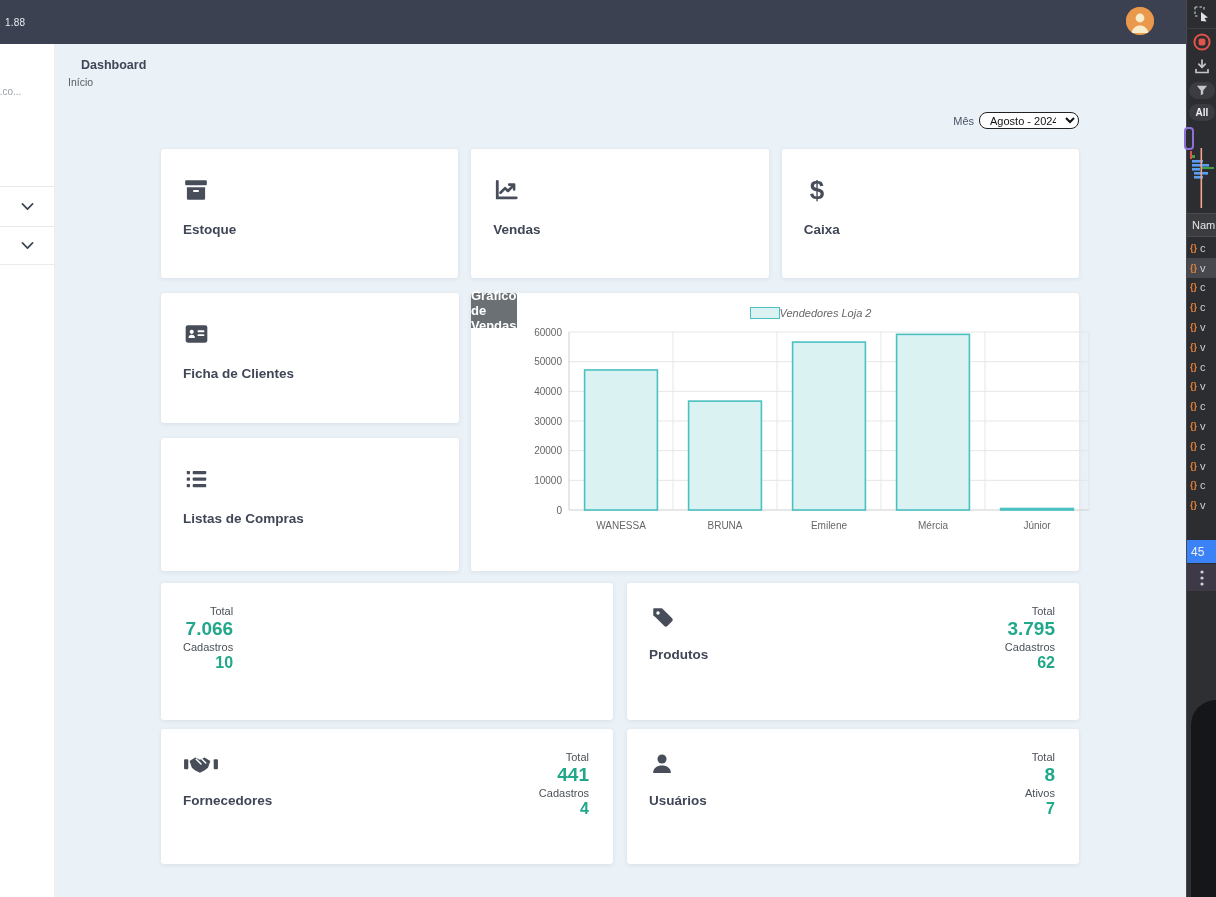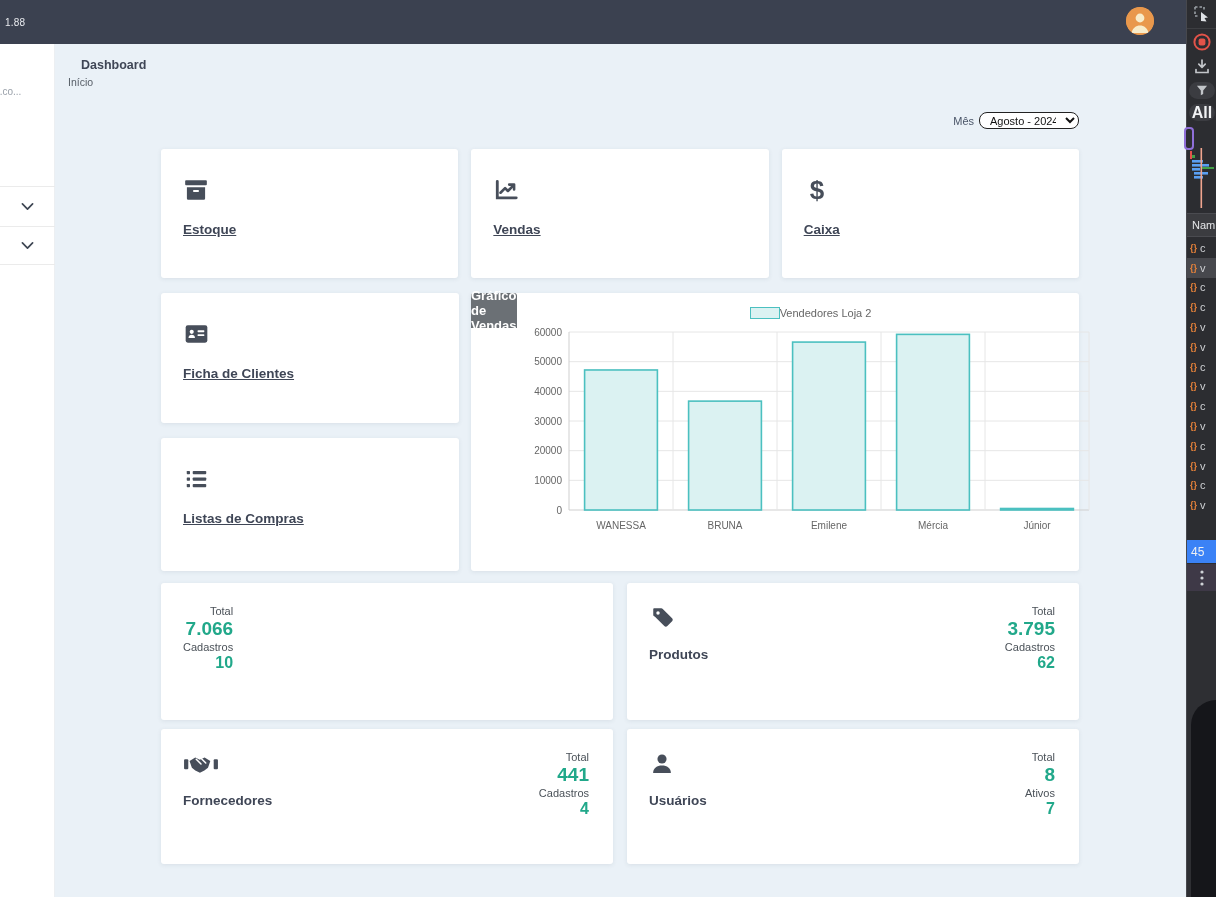--- a/index.html
+++ b/index.html
@@ -28,21 +28,21 @@
   .devtools { position:absolute; right:0; top:0; width:30px; height:897px;
     background:#2c2d31; border-left:1px solid #47484d; color:#d4d6d9; }
   .dt-sec { position:absolute; left:0; width:100%; display:flex; justify-content:center; }
   .dt-inspect { top:4px; }
   .dt-record { top:28px; height:26px; align-items:center; border-top:1px solid #3d3e42; width:100%; }
   .dt-download { top:58px; }
   .dt-pill { background:#3b3c41; border-radius:9px; width:26px; height:17px;
     display:flex; align-items:center; justify-content:center; margin:0 auto; cursor:pointer; }
   .dt-funnel { top:82px; left:2px; width:26px; }
   .dt-all { top:104px; left:2px; width:26px; }
-  .dt-all .dt-pill { font-size:16px; font-weight:bold; color:#f1f2f4; }
+  .dt-all .dt-pill { font-size:10px; font-weight:bold; color:#f1f2f4; }
   .dt-handle { position:absolute; left:-3px; top:127px; width:10px; height:23px;
     border:2px solid #8f6fd8; border-radius:4px; background:#2c2d31; }
   .dt-overview { position:absolute; left:1px; top:148px; }
   .dt-namehdr { position:absolute; left:0; top:213px; width:100%; height:24px; background:#3b3c40;
     border-top:1px solid #4a4b50; border-bottom:1px solid #4a4b50;
     font-size:11px; color:#e4e5e7; display:flex; align-items:center; padding-left:5px; }
   .net-rows { position:absolute; left:0; top:238px; width:100%; }
   .net-row { height:19.8px; display:flex; align-items:center; padding-left:3px; cursor:pointer; }
   .net-row.sel { background:#47484d; }
   .net-brace { color:var(--devtools-orange,#e8833a); font-size:9px; font-weight:bold; margin-right:3px; }
@@ -64,33 +64,33 @@
   .filter-row { display:flex; justify-content:flex-end; align-items:center; margin-top:24px; }
   .filter-label { font-size:11px; color:#4a5568; margin-right:5px; }
   .month-select { font-size:11px; font-family:"Liberation Sans",sans-serif; color:#111;
     border:1px solid #222; border-radius:8px; background:#fff; padding:1px 6px; height:17px; width:100px; }
 
   .card { background:#fff; border-radius:3px; box-shadow:0 1px 4px rgba(60,75,100,.10); }
 
   .grid3 { display:grid; grid-template-columns:repeat(3,1fr); gap:13px; margin-top:20px; }
   .nav-card { height:129px; padding:28px 22px; cursor:pointer; }
   .nav-card .lbl, .stat-lbl { font-size:13.5px; font-weight:600; color:#3f4656; }
-  .nav-card .lbl { display:block; margin-top:15px;text-decoration:underline; }
+  .nav-card .lbl { display:block; margin-top:15px; }
 
   .row2 { display:grid; grid-template-columns:298px 608px; gap:12px; margin-top:15px; }
   .col-stack { display:flex; flex-direction:column; gap:15px;justify-content:flex-end; }
   .nav-card.tall { height:130px; }
   .nav-card.tall2 { height:133px; }
 
   .chart-panel { height:278px; display:flex; flex-direction:row; }
   .chart-header { height:35px; background:var(--header-bg,#6b7075); color:#fff; font-weight:bold;
     font-size:13px; display:flex; align-items:center; justify-content:center;
     border-radius:3px 3px 0 0; }
   .chart-body { flex:1; padding-top:13px; }
-  .legend { display:flex; align-items:center; justify-content:center; gap:0; height:14px; }
+  .legend { display:flex; align-items:center; justify-content:center; gap:0; height:14px;font-style:italic; }
   .legend-box { width:30px; height:12px; background:var(--accent-fill,#dbf2f2);
     border:1.5px solid var(--accent,#4bc0c0); cursor:pointer; }
   .legend-text { font-size:11px; color:#666; }
   #sales-chart { display:block; margin:4px auto 0; }
 
   .grid2 { display:grid; grid-template-columns:repeat(2,1fr); gap:14px; }
   .m-top1 { margin-top:12px; } .m-top2 { margin-top:9px; }
   .stat-card { height:137px; padding:22px 24px 20px 22px; display:flex; justify-content:space-between; }
   .stat-card.short { height:135px; }
   .stat-left { display:flex; flex-direction:column; }

